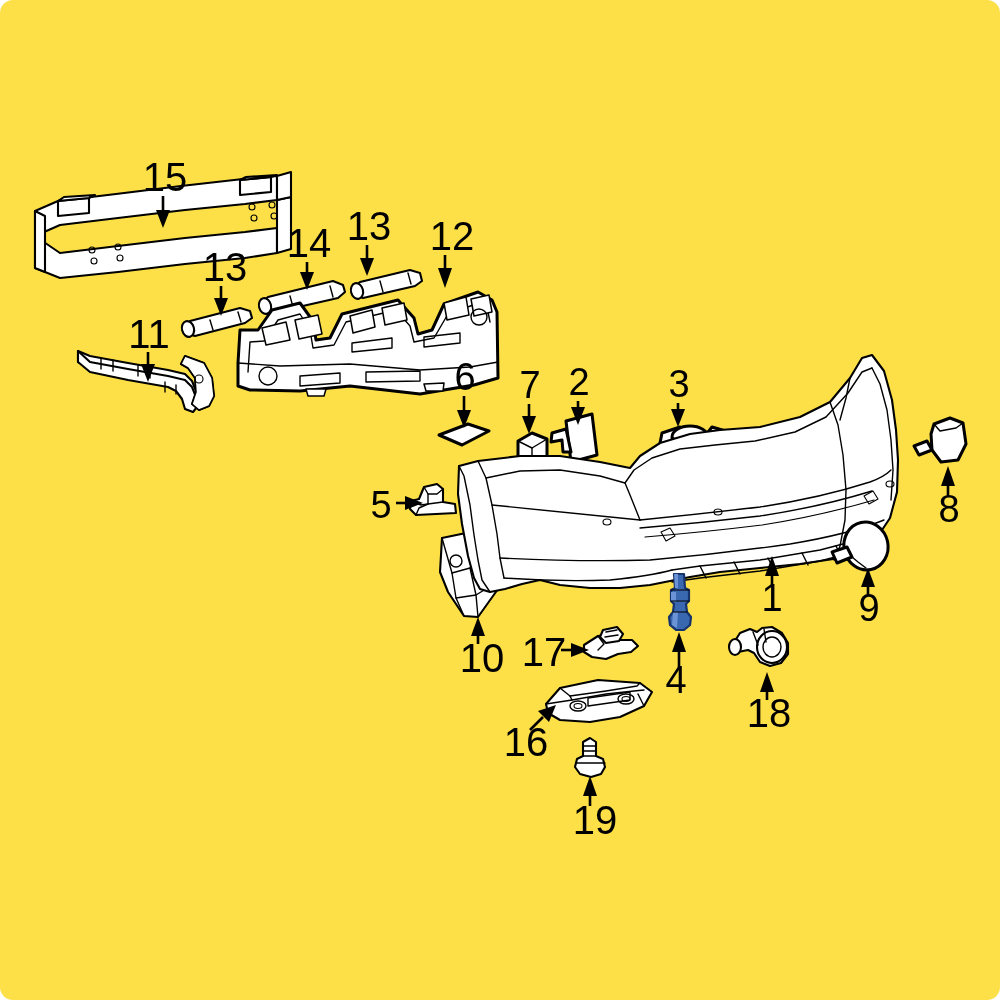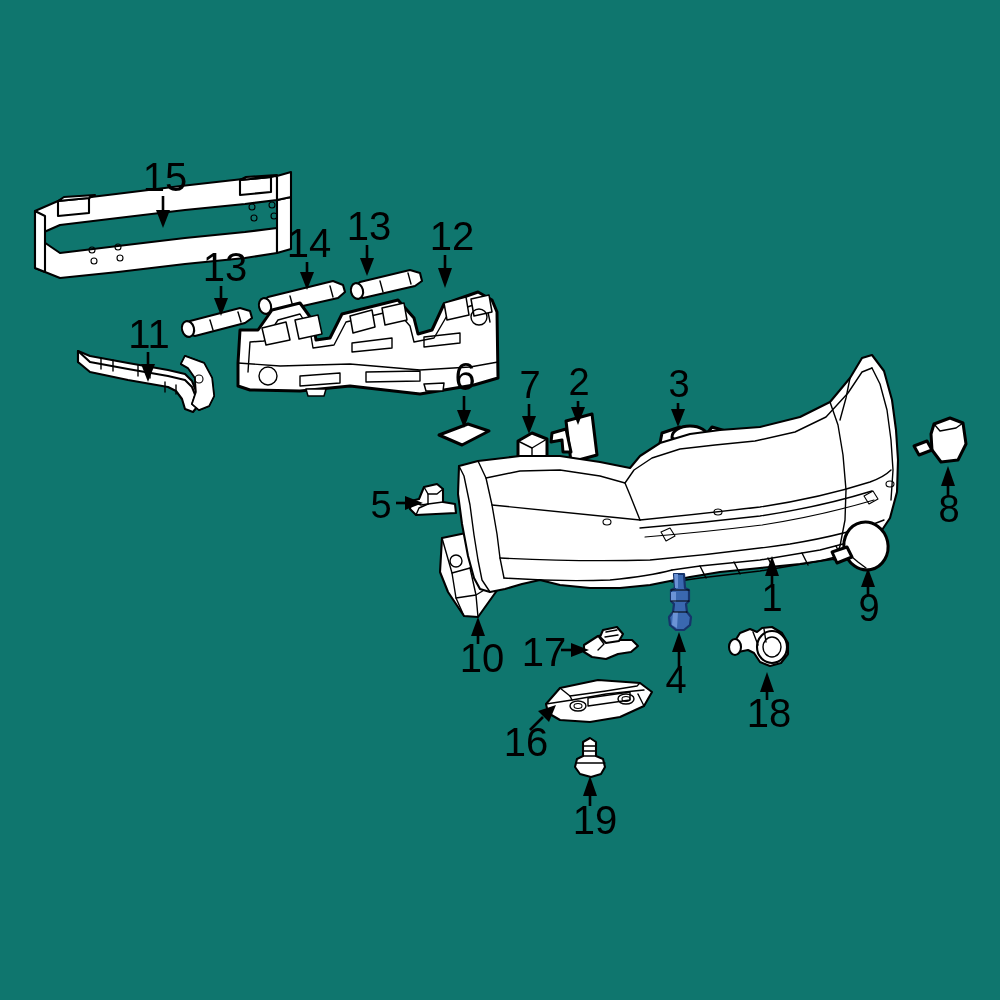--- a/index.html
+++ b/index.html
@@ -8,22 +8,23 @@
     padding: 0;
     background: #ffffff;
   }
   body {
     font-family: "Liberation Sans", sans-serif;
   }
   #diagram-root {
     position: relative;
     width: 1000px;
     height: 1000px;
-    background: #0f766e;
+    background: #fde047;
     overflow: hidden;
+    border-radius: 13px;
   }
   #parts-svg {
     position: absolute;
     top: 0;
     left: 0;
     width: 1000px;
     height: 1000px;
     display: block;
   }
   .callout-num {

